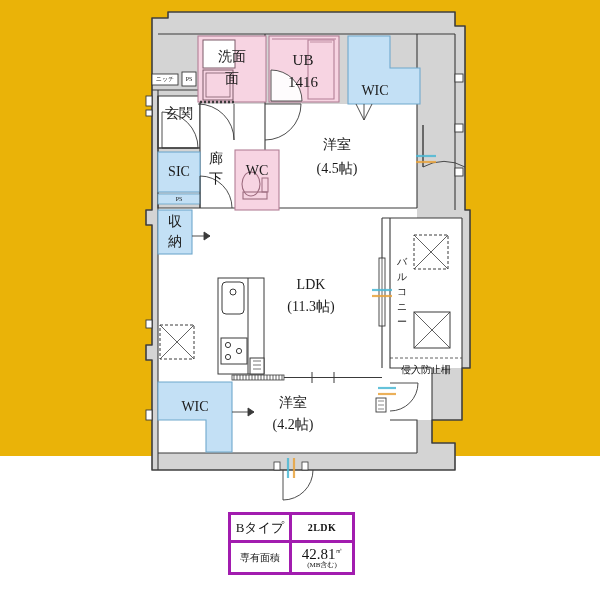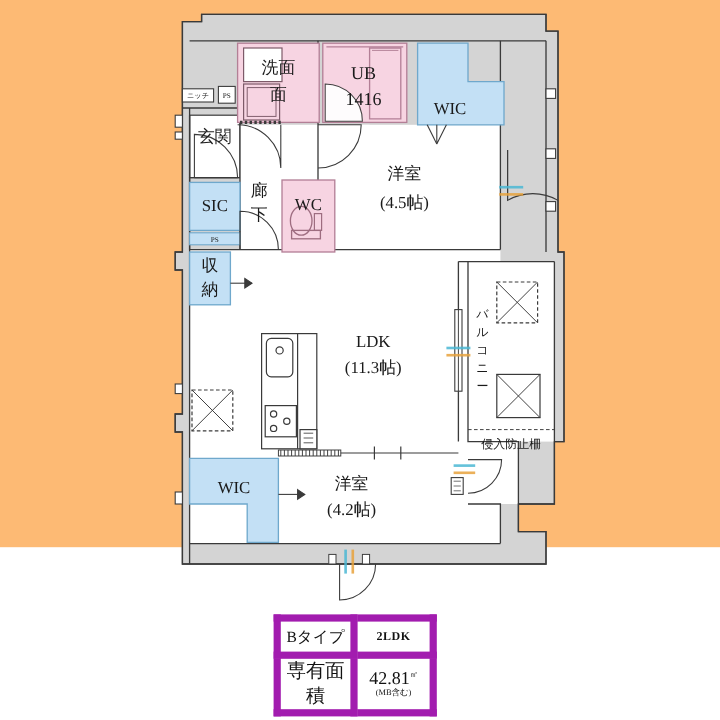--- a/index.html
+++ b/index.html
@@ -1,33 +1,33 @@
 <!DOCTYPE html>
 <html><head>
 <meta charset="utf-8">
 <style>
   html,body{margin:0;padding:0;background:#ffffff;}
   body{width:600px;height:600px;overflow:hidden;
        font-family:"Liberation Serif","DejaVu Serif",serif;}
-  #stage{position:relative;width:600px;height:456px;background:#fdba74;}
+  #stage{position:relative;width:600px;height:456px;background:#eab308;}
   svg{display:block;}
   .rmlabel{font-family:"Liberation Serif","DejaVu Serif",serif;fill:#1a1a1a;text-anchor:middle;dominant-baseline:middle;}
   .tiny{font-size:6px;}
   .sm{font-size:10px;}
   .md{font-size:14px;}
   .lg{font-size:15px;}
   table.spec{border-collapse:collapse;position:absolute;left:228px;top:512px;background:#fff;}
-  table.spec td{border:6px solid #a21caf;text-align:center;color:#111;padding:0;}
+  table.spec td{border:3px solid #a21caf;text-align:center;color:#111;padding:0;}
   .cellA{width:58px;height:25px;font-size:13px;}
   .cellB{width:60px;height:25px;font-size:10px;letter-spacing:.5px;font-weight:bold;}
   .cellC{width:58px;height:29px;font-size:9px;}
   .cellD{width:60px;height:29px;font-size:15px;line-height:1.0;}
   .sup{font-size:7px;vertical-align:super;}
   .sub2{display:block;font-size:7px;}
-  .jp{font-size:16px;}
+  .jp{font-size:10px;}
 </style>
 </head>
 <body>
 
 <div id="stage">
 
 <svg width="600" height="600" viewBox="0 0 600 600">
 
   <g>
 

